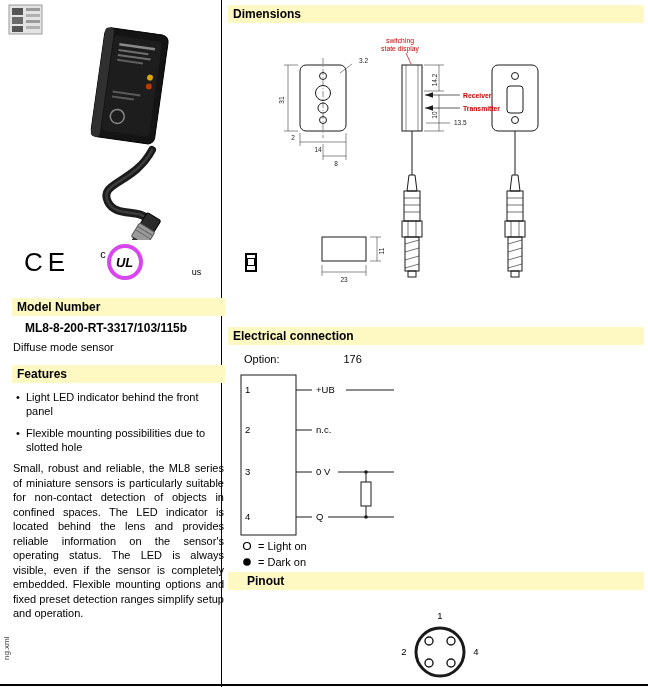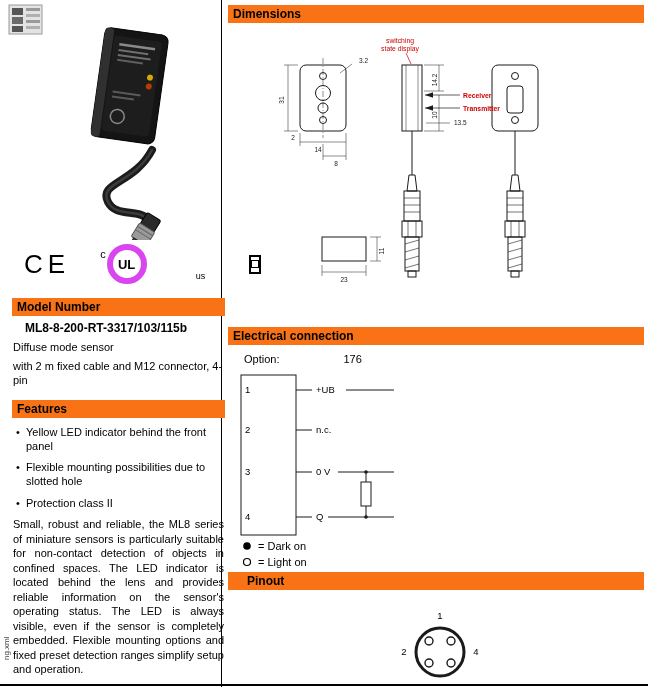--- a/index.html
+++ b/index.html
@@ -14,29 +14,29 @@
 
   
   .left-col{position:absolute;left:6px;top:4px;width:213px;}
   .logo{position:absolute;left:2px;top:0;}
   .photo{position:absolute;left:50px;top:20px;}
 
   .marks{position:absolute;left:12px;top:240px;width:209px;display:flex;align-items:center;}
   .ce-mark{font-size:26px;letter-spacing:5px;margin-left:6px;line-height:30px;}
   .ul-wrap{display:flex;align-items:center;margin-left:30px;}
   .ul-c{font-size:11px;margin-right:1px;align-self:flex-start;margin-top:4px;}
-  .ul-circle{width:28px;height:28px;border:6px solid #d946ef;border-radius:50%;display:flex;
-             align-items:center;justify-content:center;font-weight:bold;font-size:13px;text-align:right;}
+  .ul-circle{width:28px;height:28px;border:4px solid #d946ef;border-radius:50%;display:flex;
+             align-items:center;justify-content:center;font-weight:bold;font-style:italic;font-size:13px;text-align:right;}
   .ul-us{font-size:9px;align-self:flex-end;margin-left:1px;margin-bottom:3px;padding-left:48px;}
   .sq-outer{width:15px;height:15px;border:2px solid #000;display:flex;align-items:center;
             justify-content:center;margin-left:44px;}
   .sq-inner{width:6px;height:6px;border:1.5px solid #000;}
 
   .left-flow{position:absolute;left:6px;top:294px;width:213px;}
-  .section-header{background:#f97316;font-weight:bold;font-size:12px;line-height:14px;padding:2px 5px;}
+  .section-header{background:#fef9c3;font-weight:bold;font-size:12px;line-height:14px;padding:2px 5px;}
   .model-value{font-weight:bold;font-size:12px;margin:5px 1px 2px;padding-left:12px;}
   .model-desc{font-size:11px;margin:6px 1px 0;}
   .model-sub{font-size:11px;margin:6px 1px 0;line-height:1.3;}
   .features-header{margin-top:12px;}
   ul.features{list-style:none;margin:7px 0 0;padding:0 0 0 2px;}
   ul.features li{font-size:11px;line-height:1.3;position:relative;padding-left:12px;margin-bottom:7px;}
   ul.features li::before{content:"•";position:absolute;left:2px;top:0;}
   .pi-header{margin-top:6px;}
   .pi-text{font-size:11px;line-height:1.32;text-align:justify;margin:5px 1px 0;}
 
@@ -114,27 +114,25 @@
       </div>
       <div class="sq-outer">
         <div class="sq-inner"></div>
       </div>
     </div>
 
     <div class="left-flow">
       <div class="section-header">Model Number</div>
       <div class="model-value">ML8-8-200-RT-3317/103/115b</div>
       <div class="model-desc">Diffuse mode sensor</div>
-      <div class="model-sub">with 2 m fixed cable and M12 connector, 4-pin</div>
 
       <div class="section-header features-header">Features</div>
       <ul class="features">
-        <li>Yellow LED indicator behind the front panel</li>
+        <li>Light LED indicator behind the front panel</li>
         <li>Flexible mounting possibilities due to slotted hole</li>
-        <li>Protection class II</li>
       </ul>
 
       <p class="pi-text">Small, robust and reliable, the ML8 series of miniature sensors is particularly suitable for non-contact detection of objects in confined spaces. The LED indicator is located behind the lens and provides reliable information on the sensor's operating status. The LED is always visible, even if the sensor is completely embedded. Flexible mounting options and fixed preset detection ranges simplify setup and operation.</p>
     </div>
   </div>
 
   <div class="right-col">
 
     <div class="section-header">Dimensions</div>
 
@@ -264,29 +262,29 @@
         <text x="82" y="61">n.c.</text>
         <text x="11" y="103">3</text>
         <text x="82" y="103">0 V</text>
         <text x="11" y="148">4</text>
         <text x="82" y="148">Q</text>
       </g>
     </svg>
 
     <div class="legend-row">
       <svg width="10" height="10" viewBox="0 0 10 10">
+        <circle cx="5" cy="5" r="3.5" fill="none" stroke="#000" stroke-width="1.2"></circle>
+      </svg>
+      <span>= Light on</span>
+    </div>
+    <div class="legend-row">
+      <svg width="10" height="10" viewBox="0 0 10 10">
         <circle cx="5" cy="5" r="3.8" fill="#000"></circle>
       </svg>
       <span>= Dark on</span>
-    </div>
-    <div class="legend-row">
-      <svg width="10" height="10" viewBox="0 0 10 10">
-        <circle cx="5" cy="5" r="3.5" fill="none" stroke="#000" stroke-width="1.2"></circle>
-      </svg>
-      <span>= Light on</span>
     </div>
 
     <div class="section-header pinout-header">Pinout</div>
 
     <svg class="pinout-svg" width="124" height="100" viewBox="0 0 124 100">
       <circle cx="62" cy="50" r="24" fill="none" stroke="#1a1a1a" stroke-width="3"></circle>
       <circle cx="51" cy="39" r="4" fill="none" stroke="#1a1a1a" stroke-width="1.4"></circle>
       <circle cx="73" cy="39" r="4" fill="none" stroke="#1a1a1a" stroke-width="1.4"></circle>
       <circle cx="73" cy="61" r="4" fill="none" stroke="#1a1a1a" stroke-width="1.4"></circle>
       <circle cx="51" cy="61" r="4" fill="none" stroke="#1a1a1a" stroke-width="1.4"></circle>

